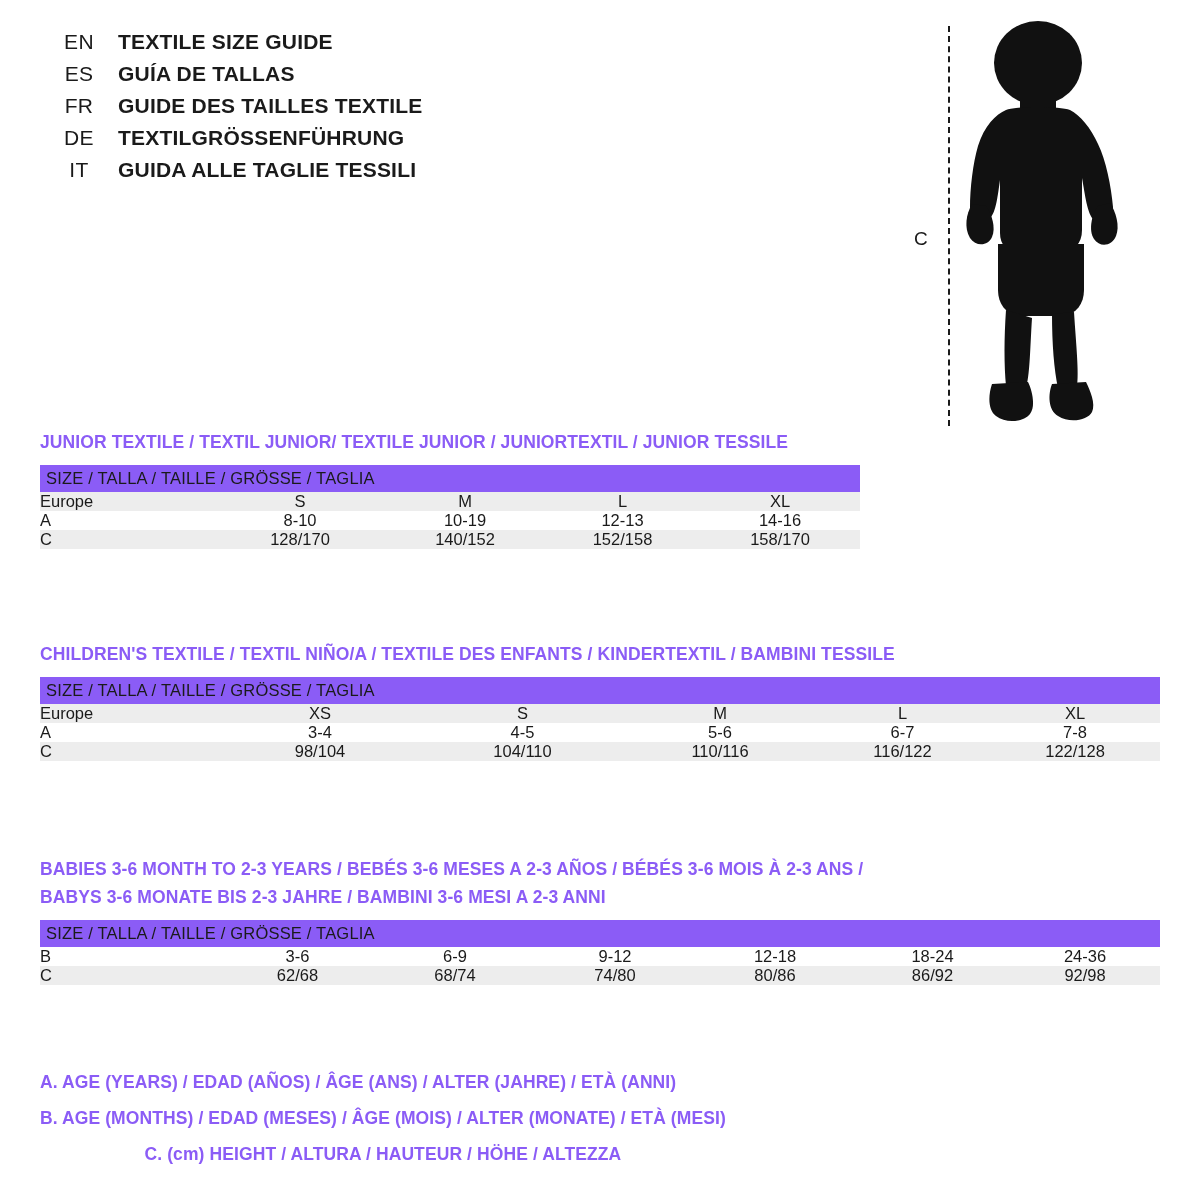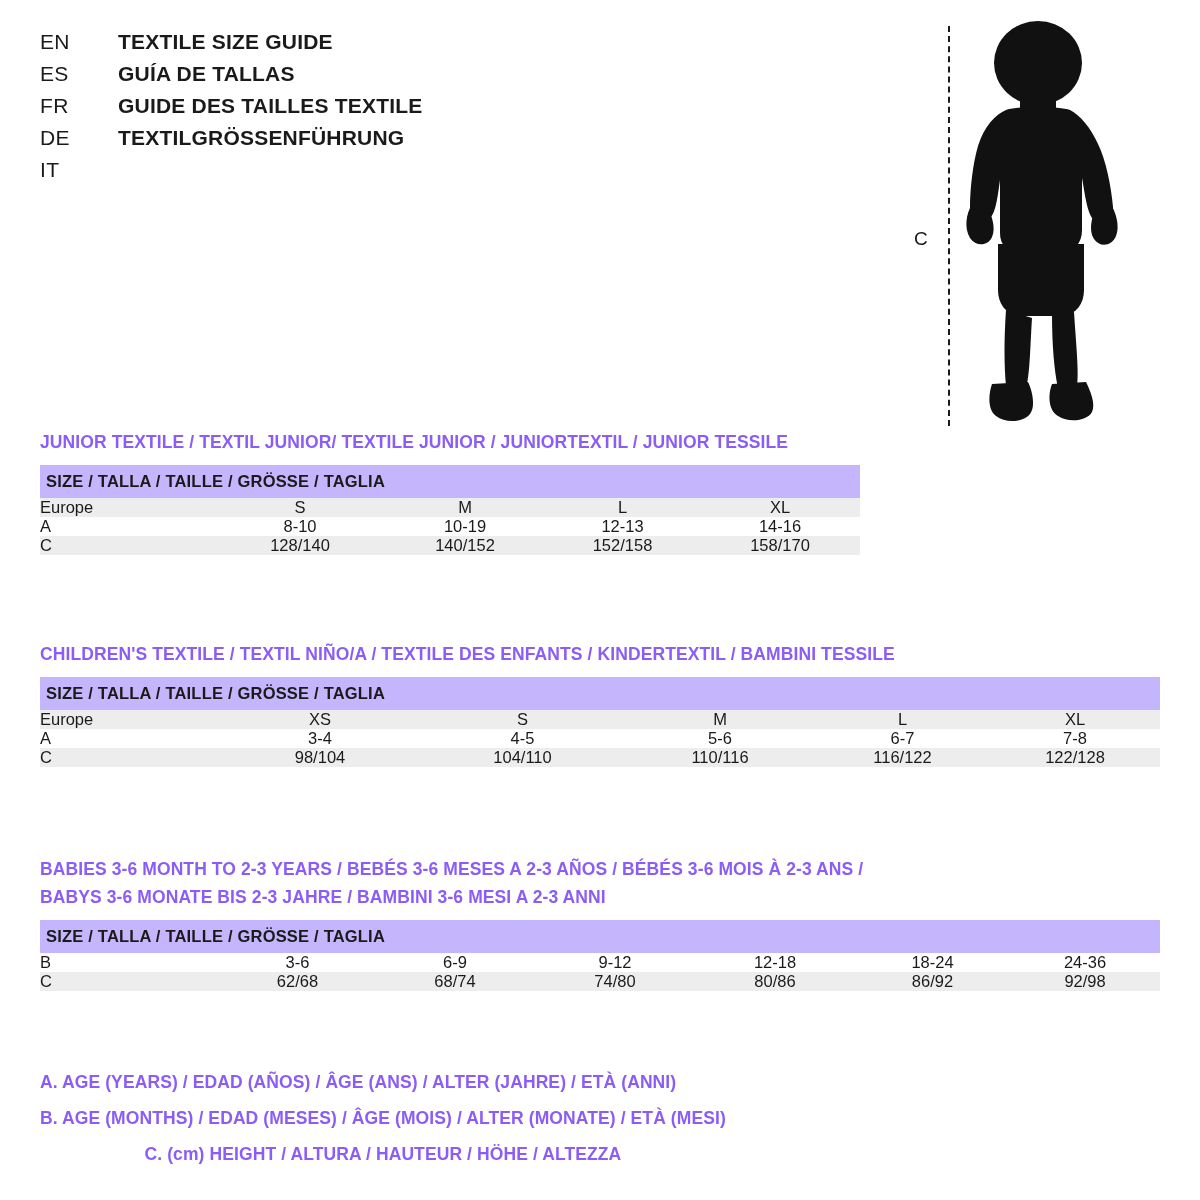--- a/index.html
+++ b/index.html
@@ -26,20 +26,21 @@
   .header-row {
     display: flex;
     align-items: baseline;
     height: 32px;
   }
   .header-lang {
     width: 78px;
     font-size: 21px;
     letter-spacing: .3px;
     color: #1a1a1a;
+    text-align: center;
   }
   .header-text {
     font-size: 21px;
     font-weight: bold;
     letter-spacing: .2px;
     text-transform: uppercase;
     color: #1a1a1a;
   }
 
   
@@ -91,26 +92,26 @@
     table-layout: fixed;
   }
   table.size-table td {
     font-size: 16.5px;
     color: #1a1a1a;
     height: 19px;
     padding: 0;
     vertical-align: middle;
   }
   tr.band-head td {
-    background: #c4b5fd;
-    font-weight: bold;
+    background: #8b5cf6;
+    font-weight: normal;
     text-transform: uppercase;
     letter-spacing: .2px;
     padding-left: 6px;
-    height: 33px;
+    height: 27px;
   }
   tr.row-white td { background: #ffffff; }
   tr.row-grey  td { background: #ededed; }
   td.label-cell {
     padding-left: 6px;
     text-align: left;
   }
   td.val-cell {
     text-align: center;
   }
@@ -130,20 +131,21 @@
   <div class="header-row">
     <div class="header-lang">FR</div>
     <div class="header-text">GUIDE DES TAILLES TEXTILE</div>
   </div>
   <div class="header-row">
     <div class="header-lang">DE</div>
     <div class="header-text">TEXTILGRÖSSENFÜHRUNG</div>
   </div>
   <div class="header-row">
     <div class="header-lang">IT</div>
+    <div class="header-text">GUIDA ALLE TAGLIE TESSILI</div>
   </div>
 </div>
 
 <div class="figure-area">
   <div class="figure-label">C</div>
   <div class="figure-dashline"></div>
   <svg class="figure-svg" width="190" height="415" viewBox="0 0 190 415">
     <g fill="#111111">
 
       <ellipse cx="90" cy="45" rx="44" ry="42"></ellipse>
@@ -196,21 +198,21 @@
       </tr>
       <tr class="row-white">
         <td class="label-cell">A</td>
         <td class="val-cell">8-10</td>
         <td class="val-cell">10-19</td>
         <td class="val-cell">12-13</td>
         <td class="val-cell">14-16</td>
       </tr>
       <tr class="row-grey">
         <td class="label-cell">C</td>
-        <td class="val-cell">128/140</td>
+        <td class="val-cell">128/170</td>
         <td class="val-cell">140/152</td>
         <td class="val-cell">152/158</td>
         <td class="val-cell">158/170</td>
       </tr>
     </tbody>
   </table>
 </div>
 
 <div class="section" style="top: 640px;">
   <div class="section-title">CHILDREN'S TEXTILE / TEXTIL NIÑO/A / TEXTILE DES ENFANTS / KINDERTEXTIL / BAMBINI TESSILE</div>

